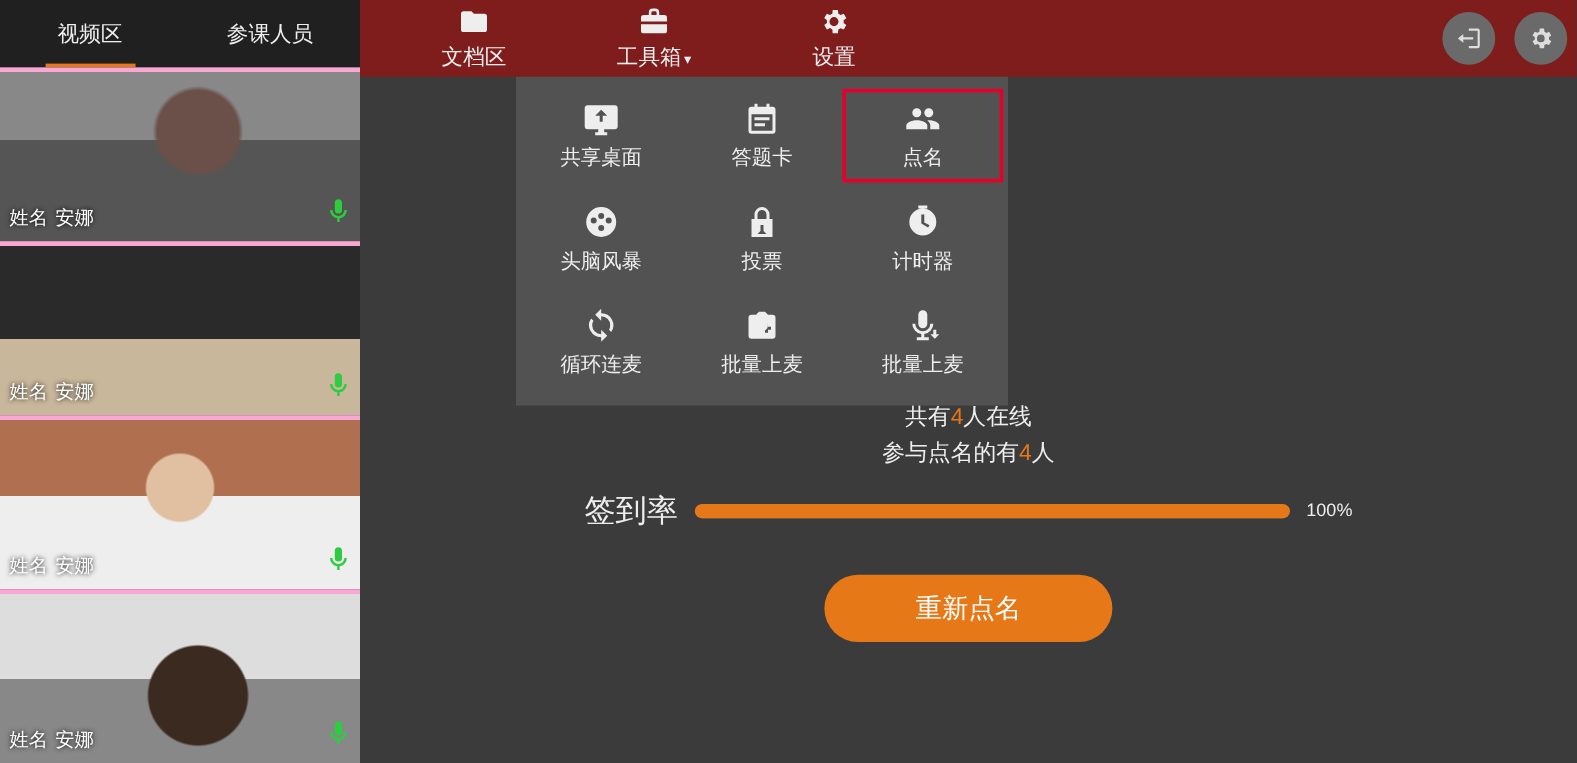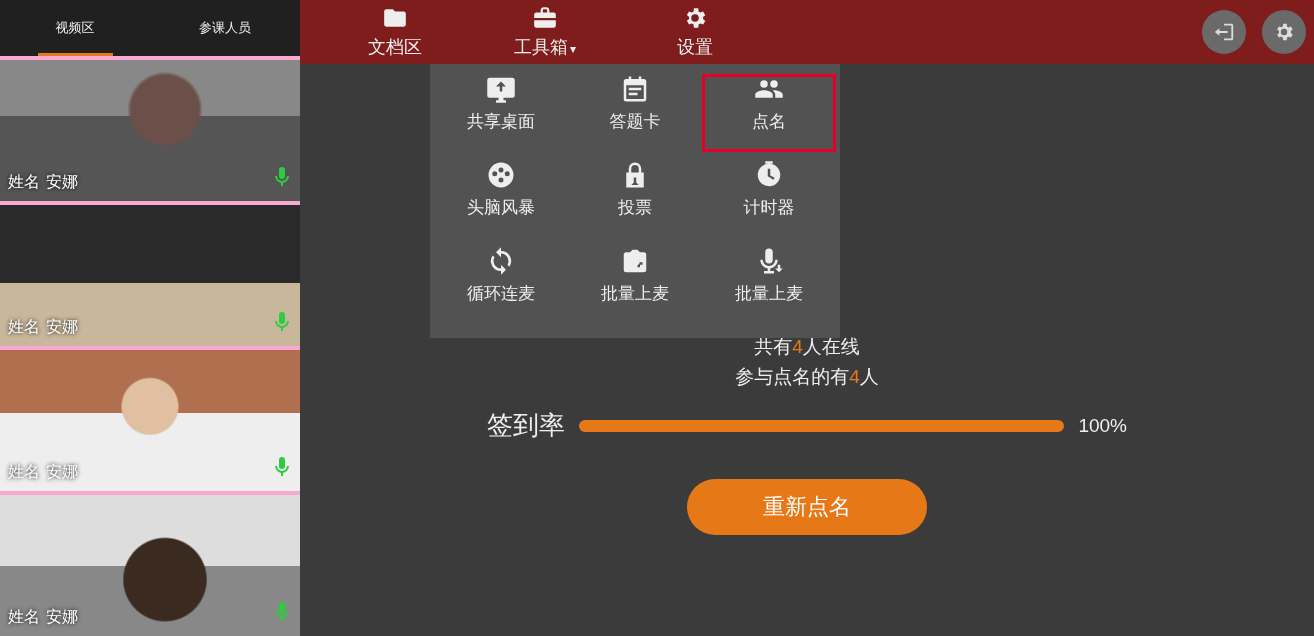--- a/index.html
+++ b/index.html
@@ -2,21 +2,21 @@
 <html><head>
 <meta charset="utf-8">
 <style>
   * { box-sizing: border-box; margin: 0; padding: 0; }
   html, body { width: 1314px; height: 636px; font-family: "Microsoft YaHei", Arial, sans-serif; background:#3b3b3b; color:#fff; overflow:hidden; }
   .root { display:flex; width:100%; height:100%; }
 
   
   .left { width:300px; height:100%; background:#202020; display:flex; flex-direction:column; }
   .left-tabs { display:flex; height:56px; }
-  .left-tab { flex:1; display:flex; align-items:center; justify-content:center; font-size:13px; color:#eee; cursor:pointer; }
+  .left-tab { flex:1; display:flex; align-items:center; justify-content:center; font-size:18px; color:#eee; cursor:pointer; }
   .left-tab.active { position:relative; }
   .left-tab.active::after { content:""; position:absolute; bottom:0; left:25%; width:50%; height:3px; background:#e67817; }
 
   .video-list { flex:1; overflow:hidden; display:flex; flex-direction:column; }
   .video-item { position:relative; flex:1; min-height:0; border-top:4px solid #f9a8d4; background:#444; overflow:hidden; }
   .video-item .thumb { position:absolute; inset:0; }
   .video-item .label-bar { position:absolute; left:0; bottom:6px; padding:2px 8px; font-size:16px; color:#fff; display:flex; gap:6px; align-items:center; text-shadow:0 0 4px #000; }
   .video-item .mic { position:absolute; right:6px; bottom:8px; }
   .mic svg { width:24px; height:24px; fill:#2ecc40; }
 
@@ -33,33 +33,33 @@
   .menubar { height:64px; background:#7f1d1d; display:flex; align-items:stretch; padding-left:20px; }
   .menu-item { width:150px; display:flex; flex-direction:column; align-items:center; justify-content:center; gap:4px; font-size:18px; color:#eee; cursor:pointer; }
   .menu-item svg { width:26px; height:26px; fill:#eee; }
   .menu-caret { font-size:12px; margin-left:2px; }
   .menu-spacer { flex:1; }
   .round-btn { width:44px; height:44px; border-radius:50%; background:#6a6a6a; display:flex; align-items:center; justify-content:center; margin:10px 8px; cursor:pointer; }
   .round-btn svg { width:22px; height:22px; fill:#ddd; }
 
   
   .tool-panel { position:absolute; top:64px; left:130px; width:410px; background:#525252; padding:10px 4px 14px; display:grid; grid-template-columns:repeat(3,1fr); row-gap:8px; z-index:20; }
-  .tool-cell { display:flex; flex-direction:column; align-items:center; height:78px; color:#eee; font-size:17px; gap:6px; cursor:pointer; }
+  .tool-cell { display:flex; flex-direction:column; align-items:center; justify-content:center; height:78px; color:#eee; font-size:17px; gap:6px; cursor:pointer; }
   .tool-cell svg { width:30px; height:30px; fill:#eee; }
   .tool-cell.highlight { outline:3px solid #e4002b; outline-offset:-3px; }
 
   
   .result { position:absolute; top:330px; left:50%; transform:translateX(-50%); width:640px; text-align:center; font-size:19px; color:#eee; }
   .result .line { margin:4px 0; }
   .result .hl { color:#e67817; }
   .progress-row { display:flex; align-items:center; gap:14px; margin-top:18px; }
   .plabel { white-space:nowrap; font-size:26px; }
   .pbar { flex:1; height:12px; background:#6a6a6a; border-radius:6px; overflow:hidden; }
   .pfill { height:100%; background:#e67817; border-radius:6px; }
-  .ppct { font-size:19px; }
+  .ppct { font-size:15px; }
   .again-btn { margin:36px auto 0; width:240px; height:56px; border-radius:28px; background:#e67817; display:flex; align-items:center; justify-content:center; font-size:22px; color:#fff; cursor:pointer; }
 </style>
 </head>
 <body>
 
 <div class="root">
 
   <div class="left">
     <div class="left-tabs">
       <div class="left-tab active">视频区</div>

